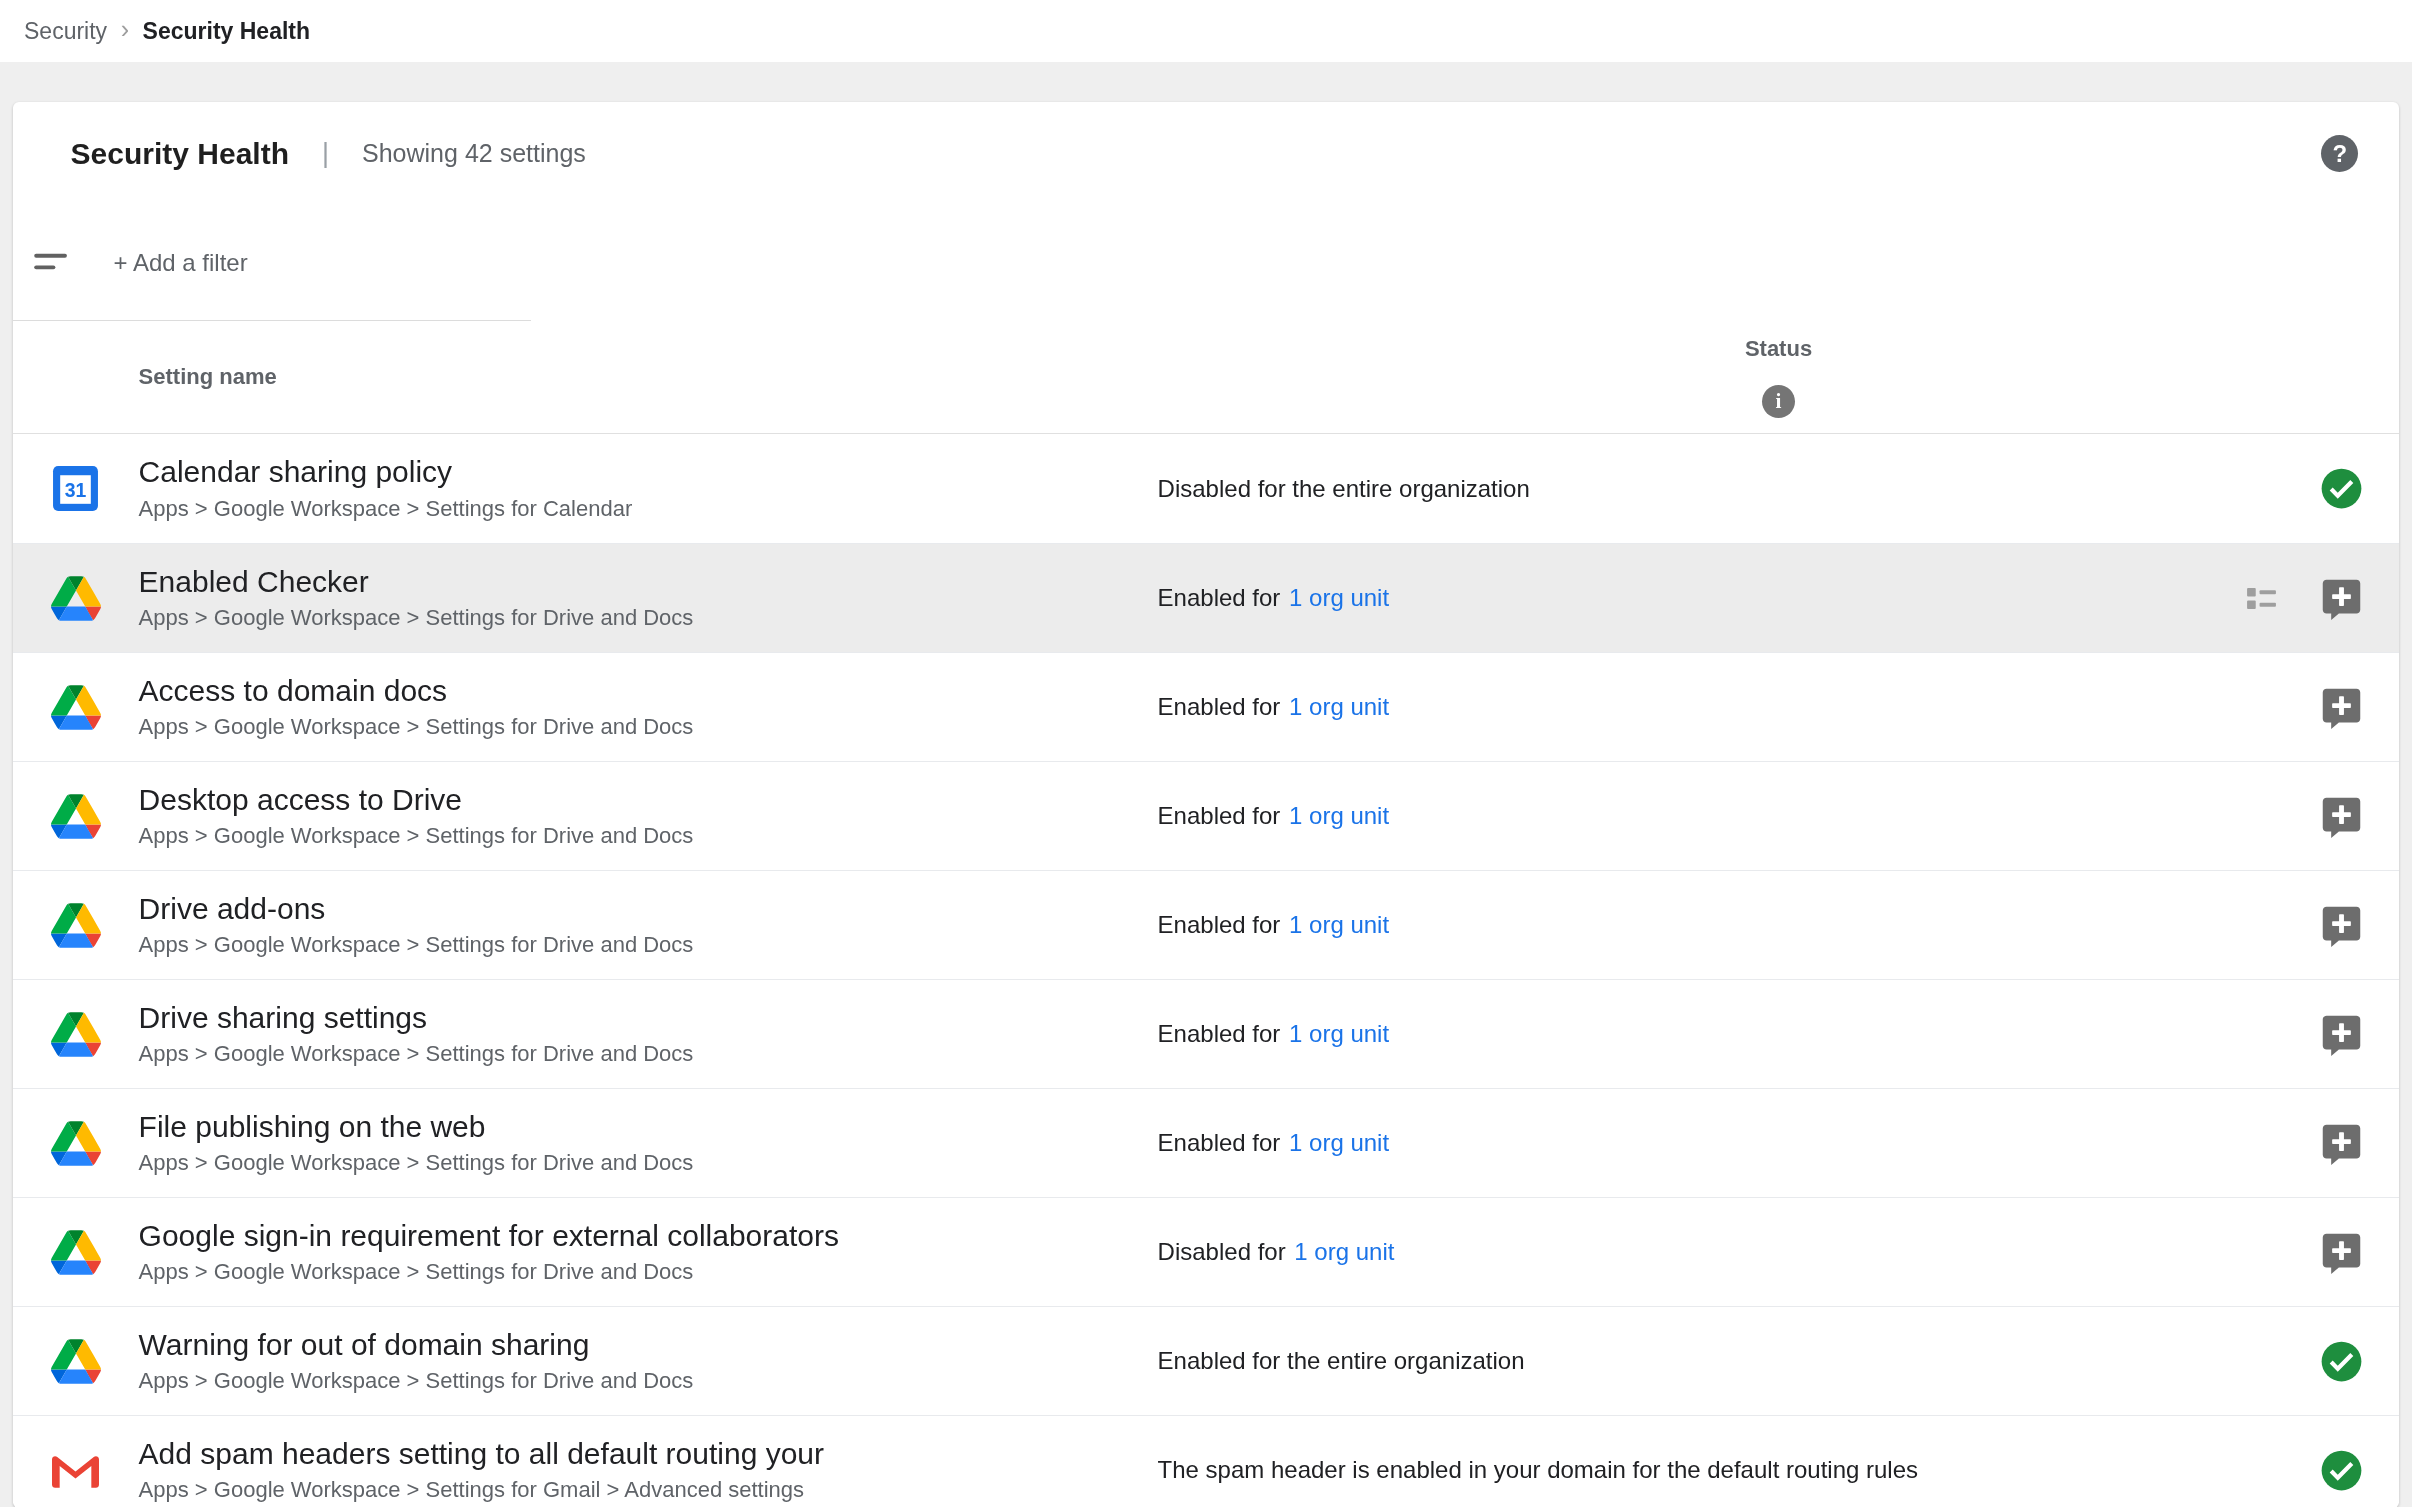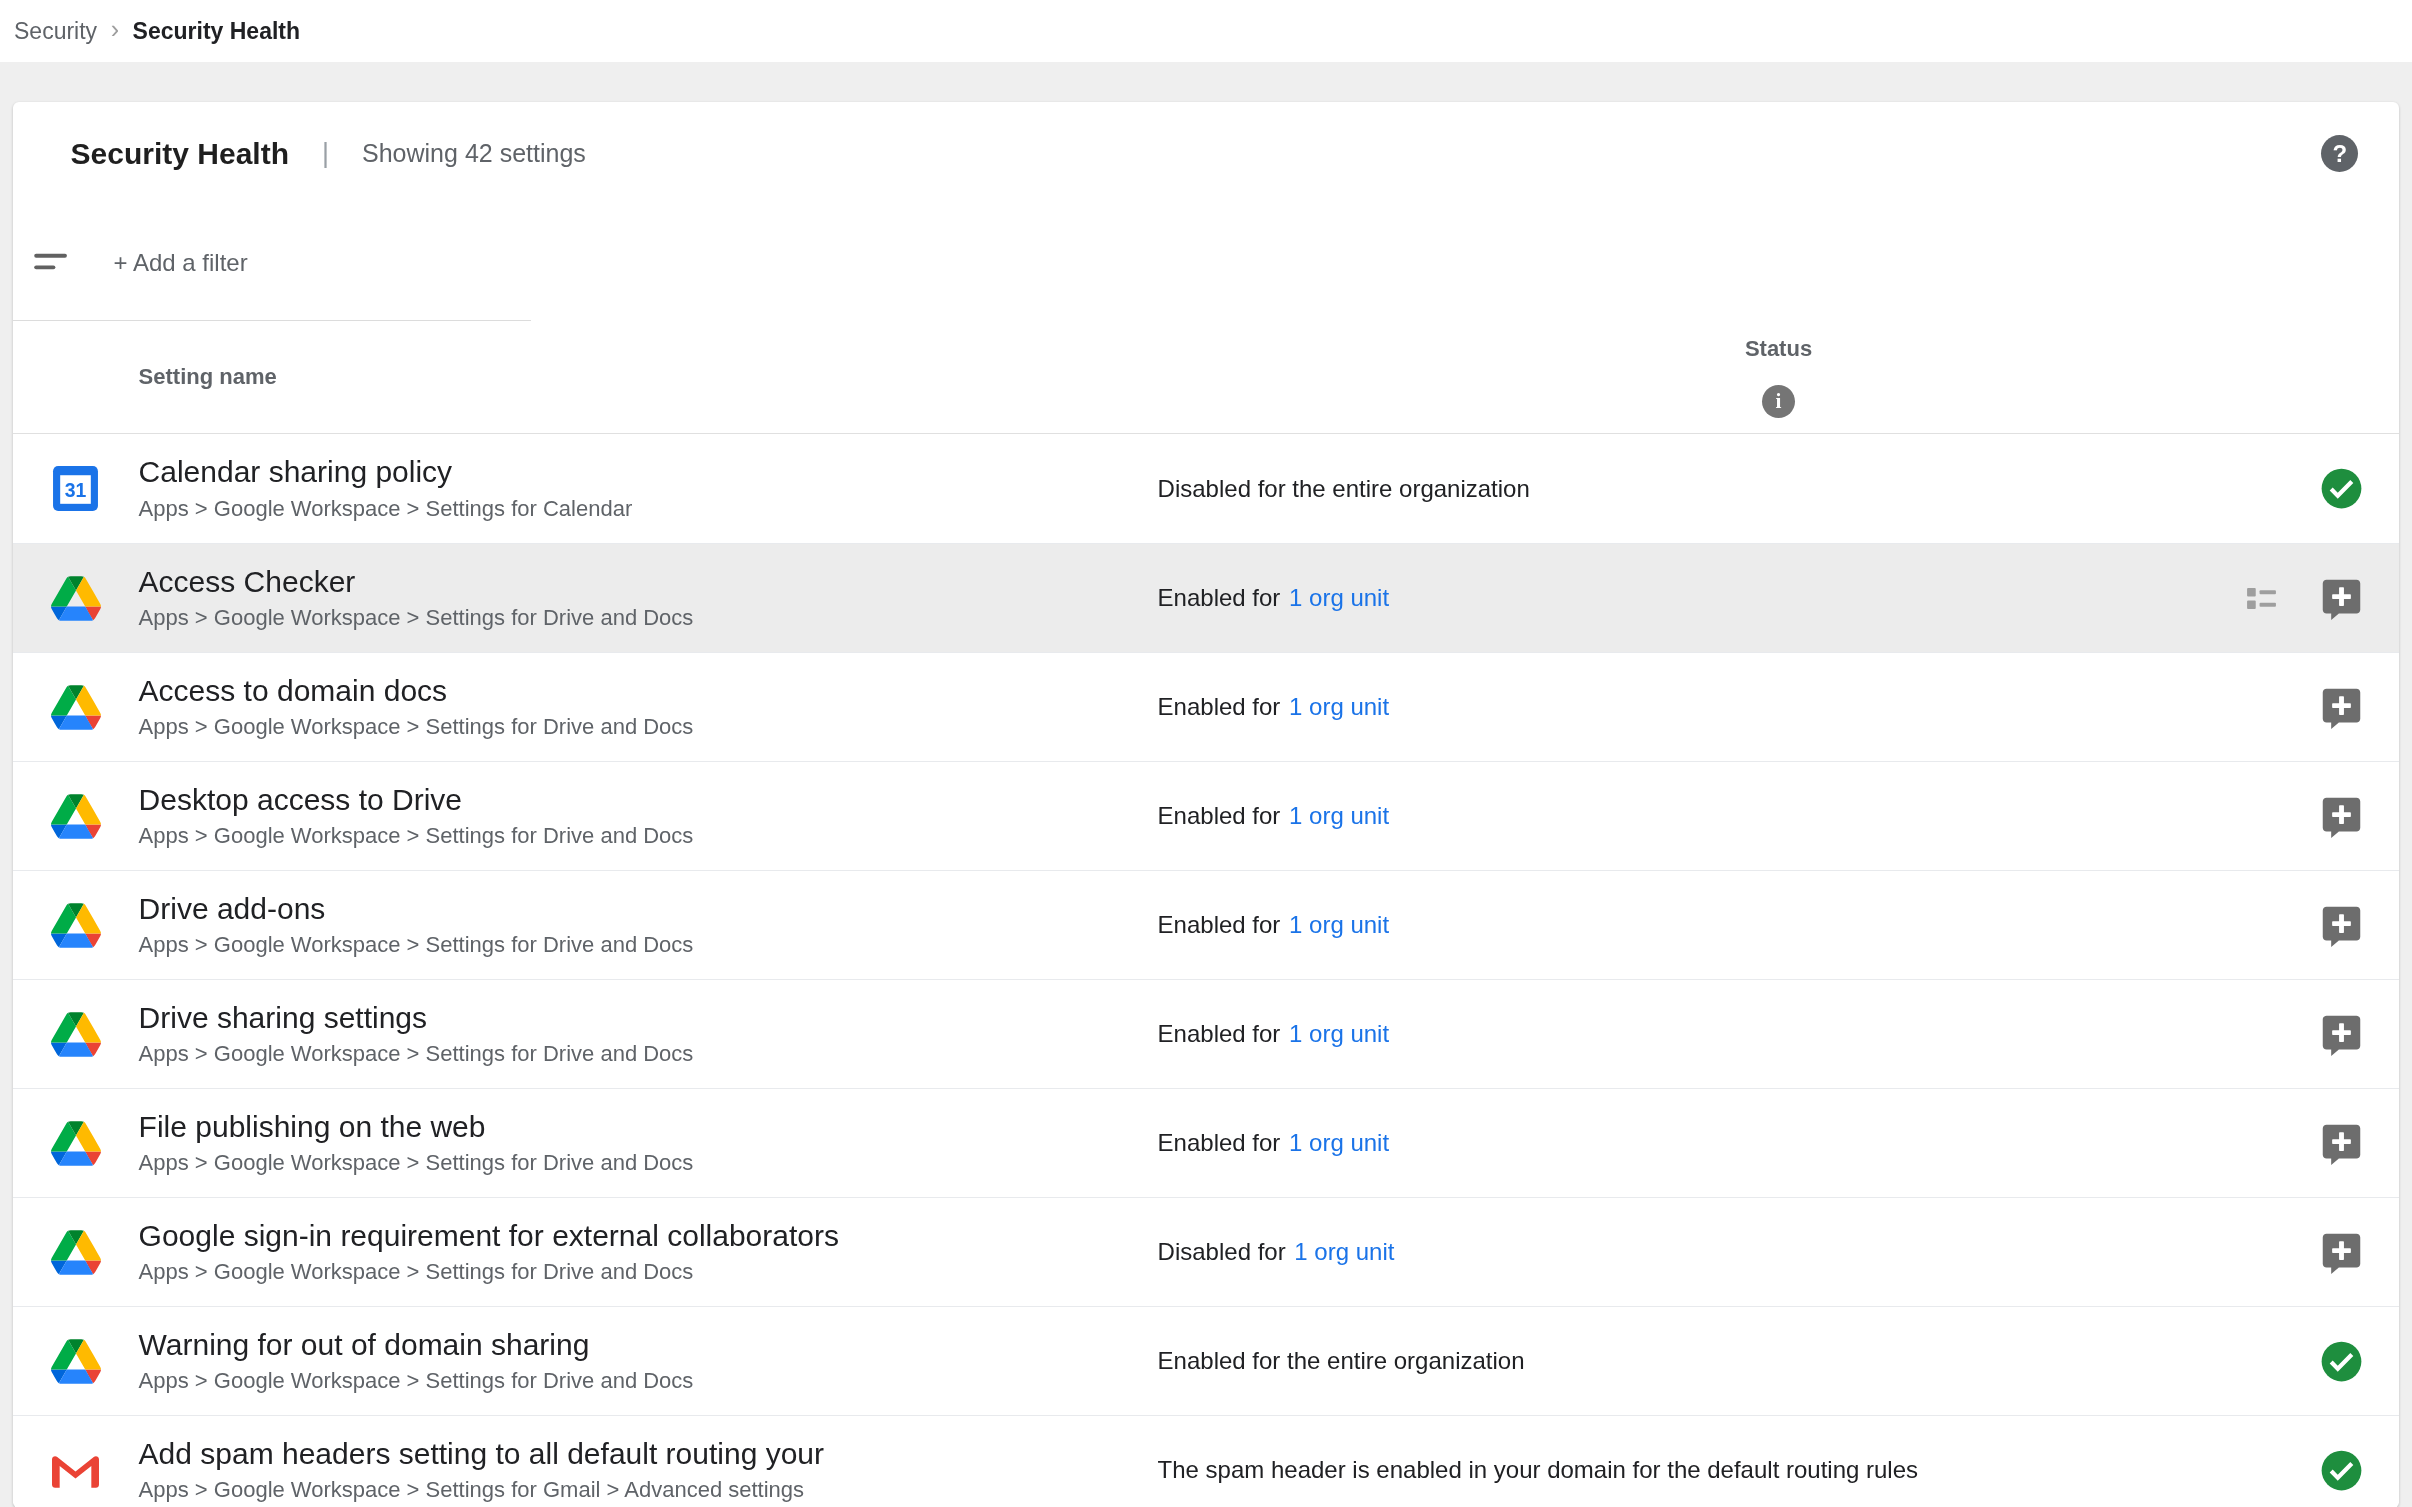--- a/index.html
+++ b/index.html
@@ -11,21 +11,21 @@
     background: #efefef;
     font-family: "Liberation Sans", sans-serif;
     -webkit-font-smoothing: antialiased;
   }
   
   .topbar {
     height: 62px;
     background: #ffffff;
     display: flex;
     align-items: center;
-    padding-left: 14px;
+    padding-left: 24px;
     box-sizing: border-box;
   }
   .breadcrumb { display: flex; align-items: center; gap: 13.6px; font-size: 23px; }
   .crumb-parent { color: #5f6368; cursor: pointer; }
   .crumb-sep { color: #9e9e9e; font-size: 25px; line-height: 1; transform: translateY(-1.9px); }
   .crumb-current { color: #202124; font-weight: 700; }
 
   
   .page-body { padding: 40px 12.6px 0 12.6px; box-sizing: border-box; }
   .card {
@@ -191,21 +191,21 @@
       <path d="m6.6 66.85 3.85 6.65c.8 1.4 1.95 2.5 3.3 3.3l13.75-23.8h-27.5c0 1.55.4 3.1 1.2 4.5z" fill="#0066da"></path>
       <path d="m43.65 25-13.75-23.8c-1.35.8-2.5 1.9-3.3 3.3l-25.4 44a9.06 9.06 0 0 0-1.2 4.5h27.5z" fill="#00ac47"></path>
       <path d="m73.55 76.8c1.35-.8 2.5-1.9 3.3-3.3l1.6-2.75 7.65-13.25c.8-1.4 1.2-2.95 1.2-4.5h-27.502l5.852 11.5z" fill="#ea4335"></path>
       <path d="m43.65 25 13.75-23.8c-1.35-.8-2.9-1.2-4.5-1.2h-18.5c-1.6 0-3.15.45-4.5 1.2z" fill="#00832d"></path>
       <path d="m59.8 53h-32.3l-13.75 23.8c1.35.8 2.9 1.2 4.5 1.2h50.8c1.6 0 3.15-.45 4.5-1.2z" fill="#2684fc"></path>
       <path d="m73.4 26.5-12.7-22c-.8-1.4-1.95-2.5-3.3-3.3l-13.75 23.8 16.15 28h27.45c0-1.55-.4-3.1-1.2-4.5z" fill="#ffba00"></path>
     </svg>
   </span>
     </div>
     <div class="cell-text">
-      <div class="row-title">Access Checker</div>
+      <div class="row-title">Enabled Checker</div>
       <div class="row-path">Apps &gt; Google Workspace &gt; Settings for Drive and Docs</div>
     </div>
     <div class="cell-status">
       <span class="status-text">Enabled for</span>
       <a class="status-link">1 org unit</a>
     </div>
     <div class="cell-actions">
       <span class="detail-slot">
     <svg width="33" height="25" viewBox="0 0 34 26" xmlns="http://www.w3.org/2000/svg">
       <rect x="2" y="2" width="9" height="9" rx="1" fill="#9e9e9e"></rect>

